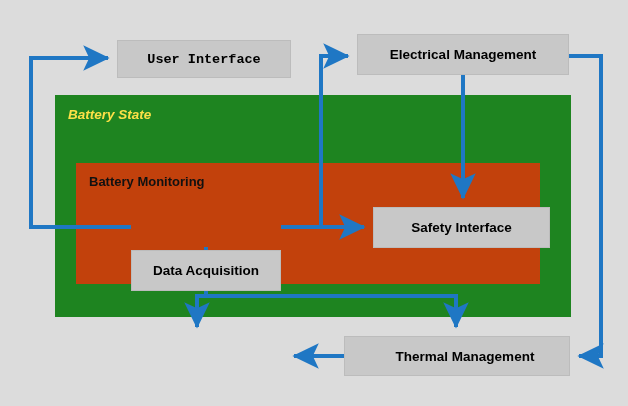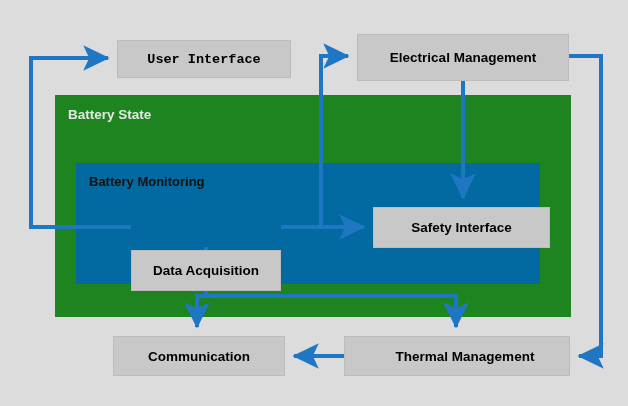--- a/index.html
+++ b/index.html
@@ -47,29 +47,30 @@
     left: 55px;
     top: 95px;
     width: 516px;
     height: 222px;
     background: #1e8420;
   }
   #battery-state-group > .group-label {
     left: 13px;
     top: 12px;
     font-size: 13.5px;
-    color: #e5e5e5;
+    color: #fde047;
+    font-style: italic;
   }
 
   #battery-monitoring-group {
     left: 76px;
     top: 163px;
     width: 464px;
     height: 121px;
-    background: #0369a1;
+    background: #c2410c;
   }
   #battery-monitoring-group > .group-label {
     left: 13px;
     top: 11px;
     font-size: 13px;
     color: #111111;
   }
 
   
   .node {
@@ -81,21 +82,21 @@
     align-items: center;
     justify-content: center;
     color: #000000;
     font-weight: bold;
     font-size: 13.5px;
     white-space: nowrap;
     z-index: 6;
   }
 
   #node-user-interface      { left: 117px; top: 40px;  width: 174px; height: 38px; font-family: Liberation Mono, monospace; }
-  #node-electrical          { left: 357px; top: 34px;  width: 212px; height: 47px; }
+  #node-electrical          { left: 357px; top: 34px;  width: 212px; height: 41px; }
   #node-data-acquisition    { left: 131px; top: 206px; width: 150px; height: 41px; margin-top: 44px; }
   #node-safety              { left: 373px; top: 207px; width: 177px; height: 41px; }
   #node-communication       { left: 113px; top: 336px; width: 172px; height: 40px; }
   #node-thermal             { left: 344px; top: 336px; width: 226px; height: 40px; padding-left: 16px; }
 
   
   #connectors {
     position: absolute;
     left: 0;
     top: 0;
@@ -161,21 +162,18 @@
   </div>
 
   <div class="node" id="node-data-acquisition">
     <span>Data Acquisition</span>
   </div>
 
   <div class="node" id="node-safety">
     <span>Safety Interface</span>
   </div>
 
-  <div class="node" id="node-communication">
-    <span>Communication</span>
-  </div>
 
   <div class="node" id="node-thermal">
     <span>Thermal Management</span>
   </div>
 
 </div>
 
 </body></html>

